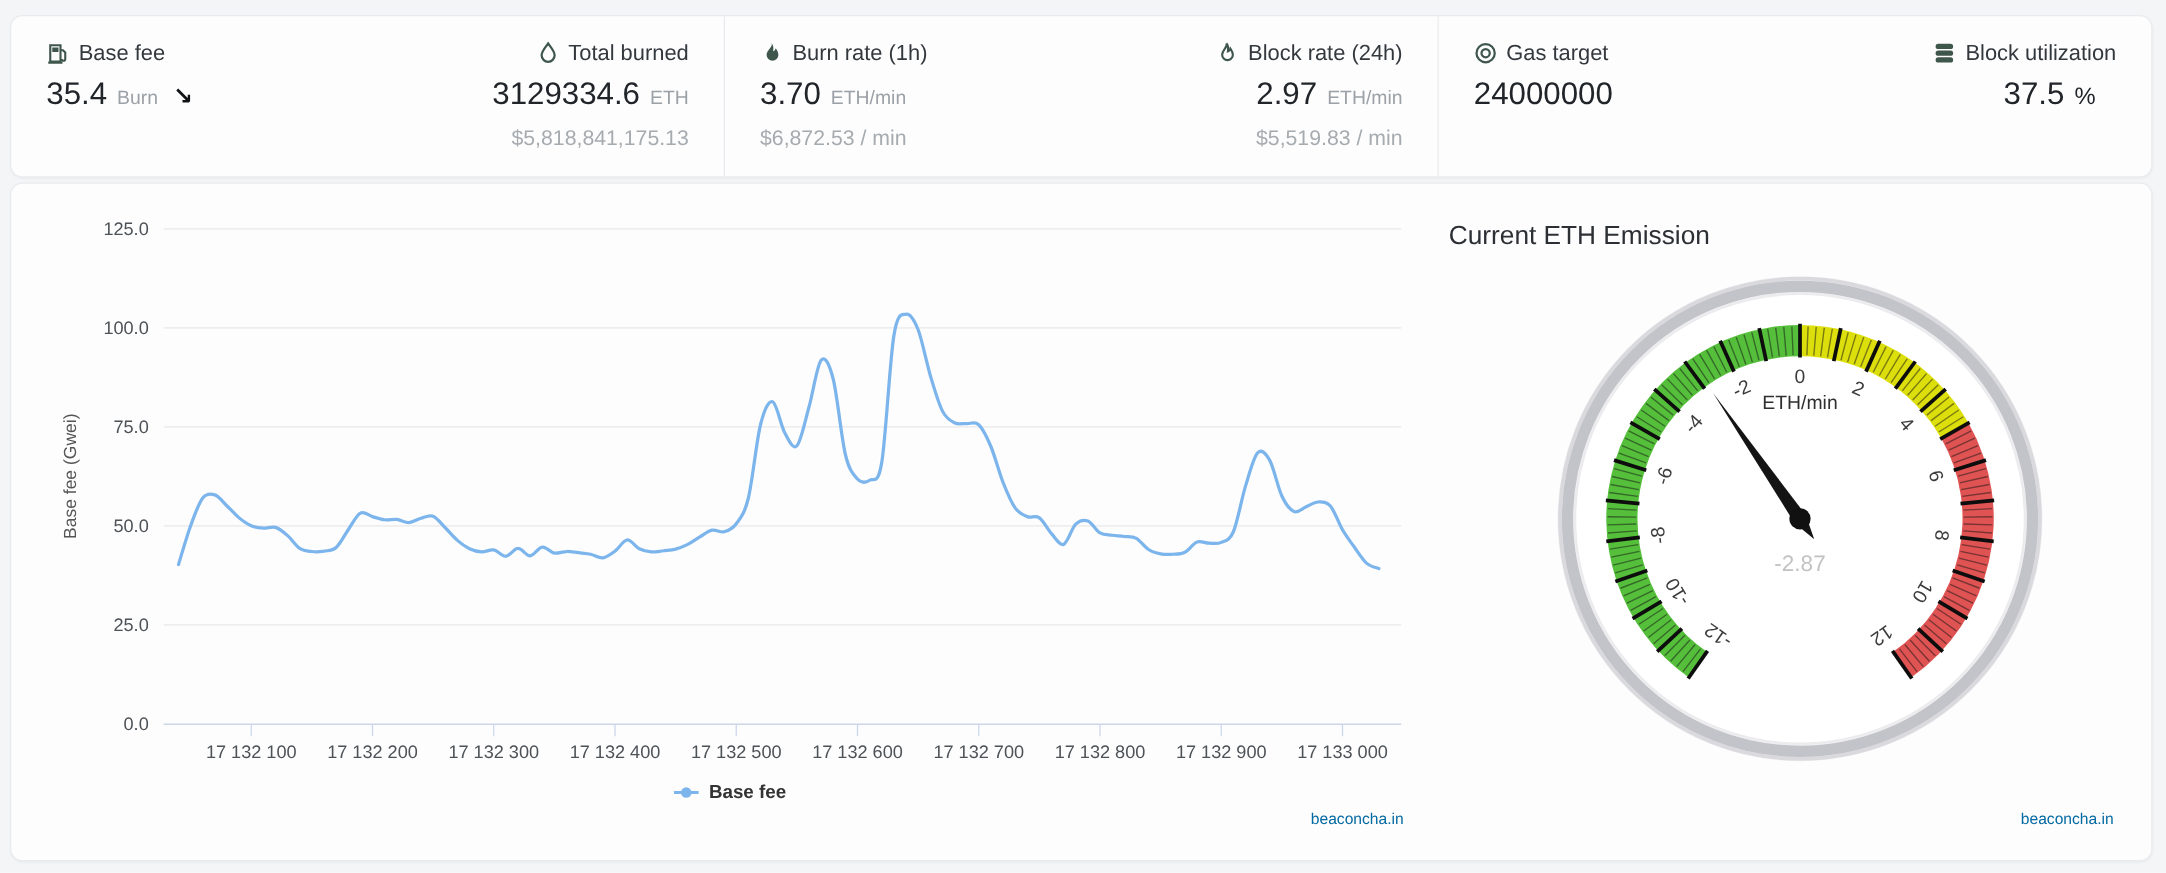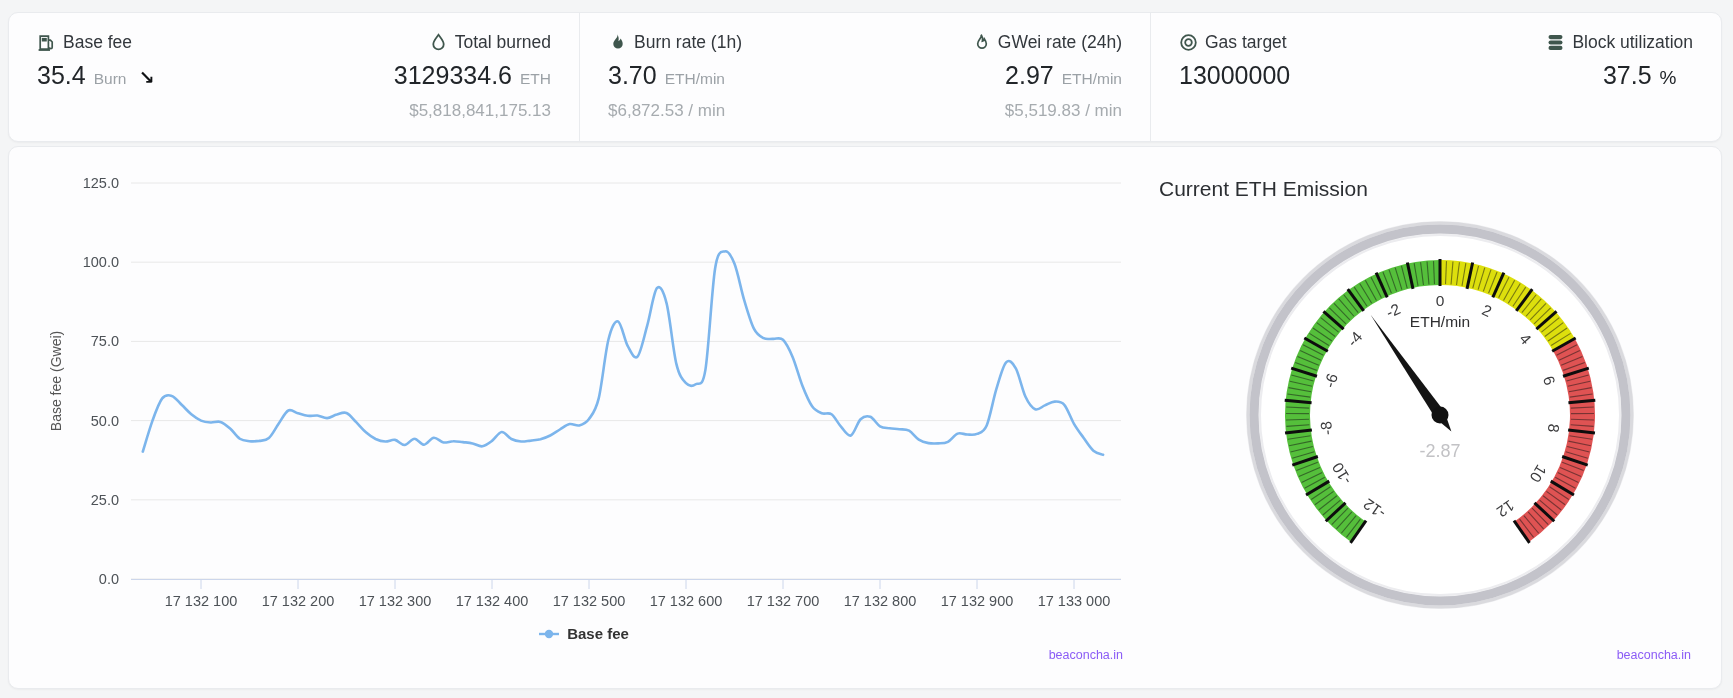--- a/index.html
+++ b/index.html
@@ -19,21 +19,21 @@
   .unit{font-size:15.5px;color:#9ba1a6;margin-left:8px;}
   .unit.dark{color:#212529;font-size:19px;}
   .trend{font-size:19px;color:#101214;margin-left:12px;font-weight:bold;}
   .sub{margin-top:11px;font-size:17px;color:#a6abaf;}
   
   .charts-card{position:absolute;left:8px;top:146px;width:1714px;height:543px;display:flex;box-sizing:border-box;}
   .chart-col{position:relative;width:1150px;height:100%;}
   .gauge-col{position:relative;flex:1;height:100%;}
   .legend{position:absolute;left:0;top:478px;width:1150px;display:flex;justify-content:center;align-items:center;gap:8px;cursor:pointer;}
   .legend-label{font-size:15px;font-weight:bold;color:#333;}
-  .watermark{position:absolute;font-size:12.5px;color:#8b5cf6;}
+  .watermark{position:absolute;font-size:12.5px;color:#0369a1;}
   .chart-col .watermark{right:36px;bottom:26px;}
   .gauge-col .watermark{right:30px;bottom:26px;}
   .gauge-title{margin-top:30px;text-align:left;font-size:21px;color:#2c2f33;}
   .gauge-svg-wrap{display:flex;justify-content:center;margin-top:8px;}
   svg text{font-family:"Liberation Sans","DejaVu Sans",sans-serif;}
 </style>
 </head>
 <body>
 
 <div class="page">
@@ -94,21 +94,21 @@
         </div>
         <div class="sub">$6,872.53 / min</div>
       </div>
       <div class="stat right">
         <div class="label-row">
           <span class="ic">
             <svg viewBox="0 0 19 19" width="19" height="19">
                 <path d="M9.2 1.6c1.3 3-3.5 5.2-3.5 9.2a4.3 4.3 0 0 0 8.6 0c0-1.8-.9-3.3-1.9-4.8-.4 1.4-1.3 2.1-2 2.2.6-2 .3-4.3-1.2-6.6z" fill="none" stroke="#3f564d" stroke-width="1.7"></path>
               </svg>
           </span>
-          <span class="stat-label">GWei rate (24h)</span>
+          <span class="stat-label">Block rate (24h)</span>
         </div>
         <div class="value-row">
           <span class="stat-value">2.97</span>
           <span class="unit">ETH/min</span>
         </div>
         <div class="sub">$5,519.83 / min</div>
       </div>
     </div>
 
     <div class="stat-group">
@@ -116,21 +116,21 @@
         <div class="label-row">
           <span class="ic">
             <svg viewBox="0 0 19 19" width="19" height="19">
                 <circle cx="9.5" cy="9.5" r="7.3" fill="none" stroke="#3f564d" stroke-width="1.8"></circle>
                 <circle cx="9.5" cy="9.5" r="3.3" fill="none" stroke="#3f564d" stroke-width="1.8"></circle>
               </svg>
           </span>
           <span class="stat-label">Gas target</span>
         </div>
         <div class="value-row">
-          <span class="stat-value">13000000</span>
+          <span class="stat-value">24000000</span>
         </div>
       </div>
       <div class="stat right">
         <div class="label-row">
           <span class="ic">
             <svg viewBox="0 0 19 19" width="19" height="19">
                 <g fill="#3f564d">
                   <rect x="2.5" y="2" width="14" height="4.2" rx="2.1"></rect>
                   <rect x="2.5" y="7.4" width="14" height="4.2" rx="2.1"></rect>
                   <rect x="2.5" y="12.8" width="14" height="4.2" rx="2.1"></rect>

